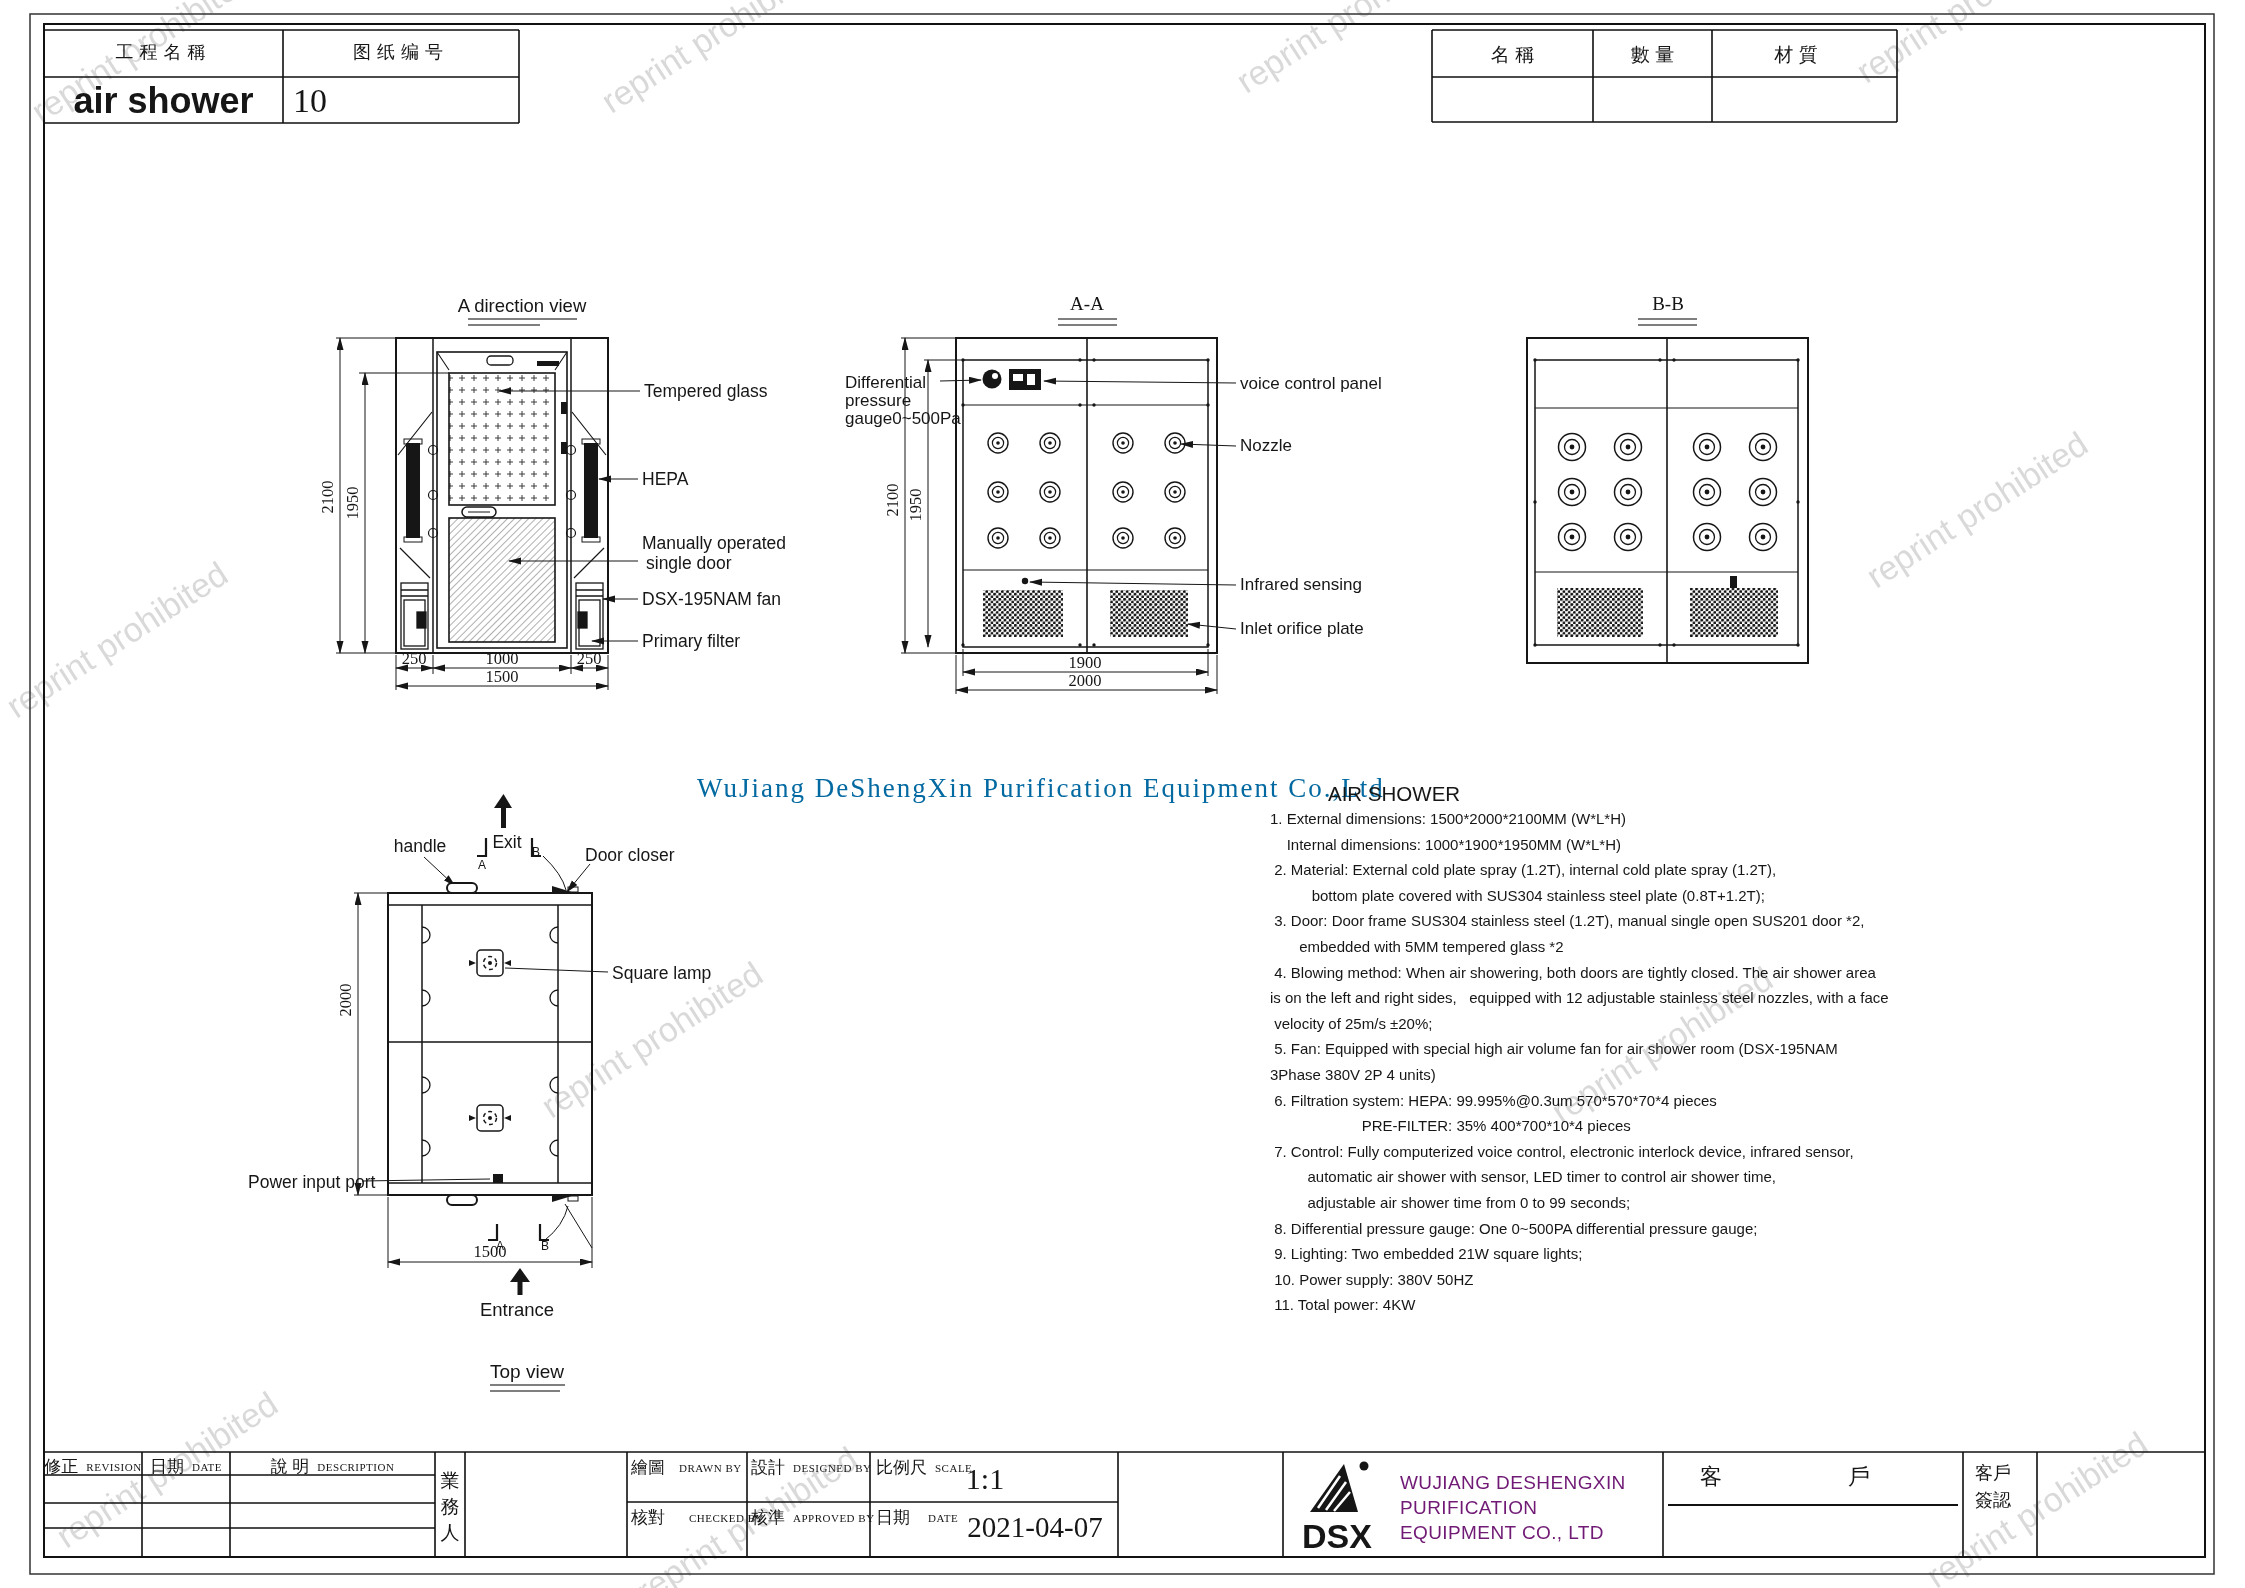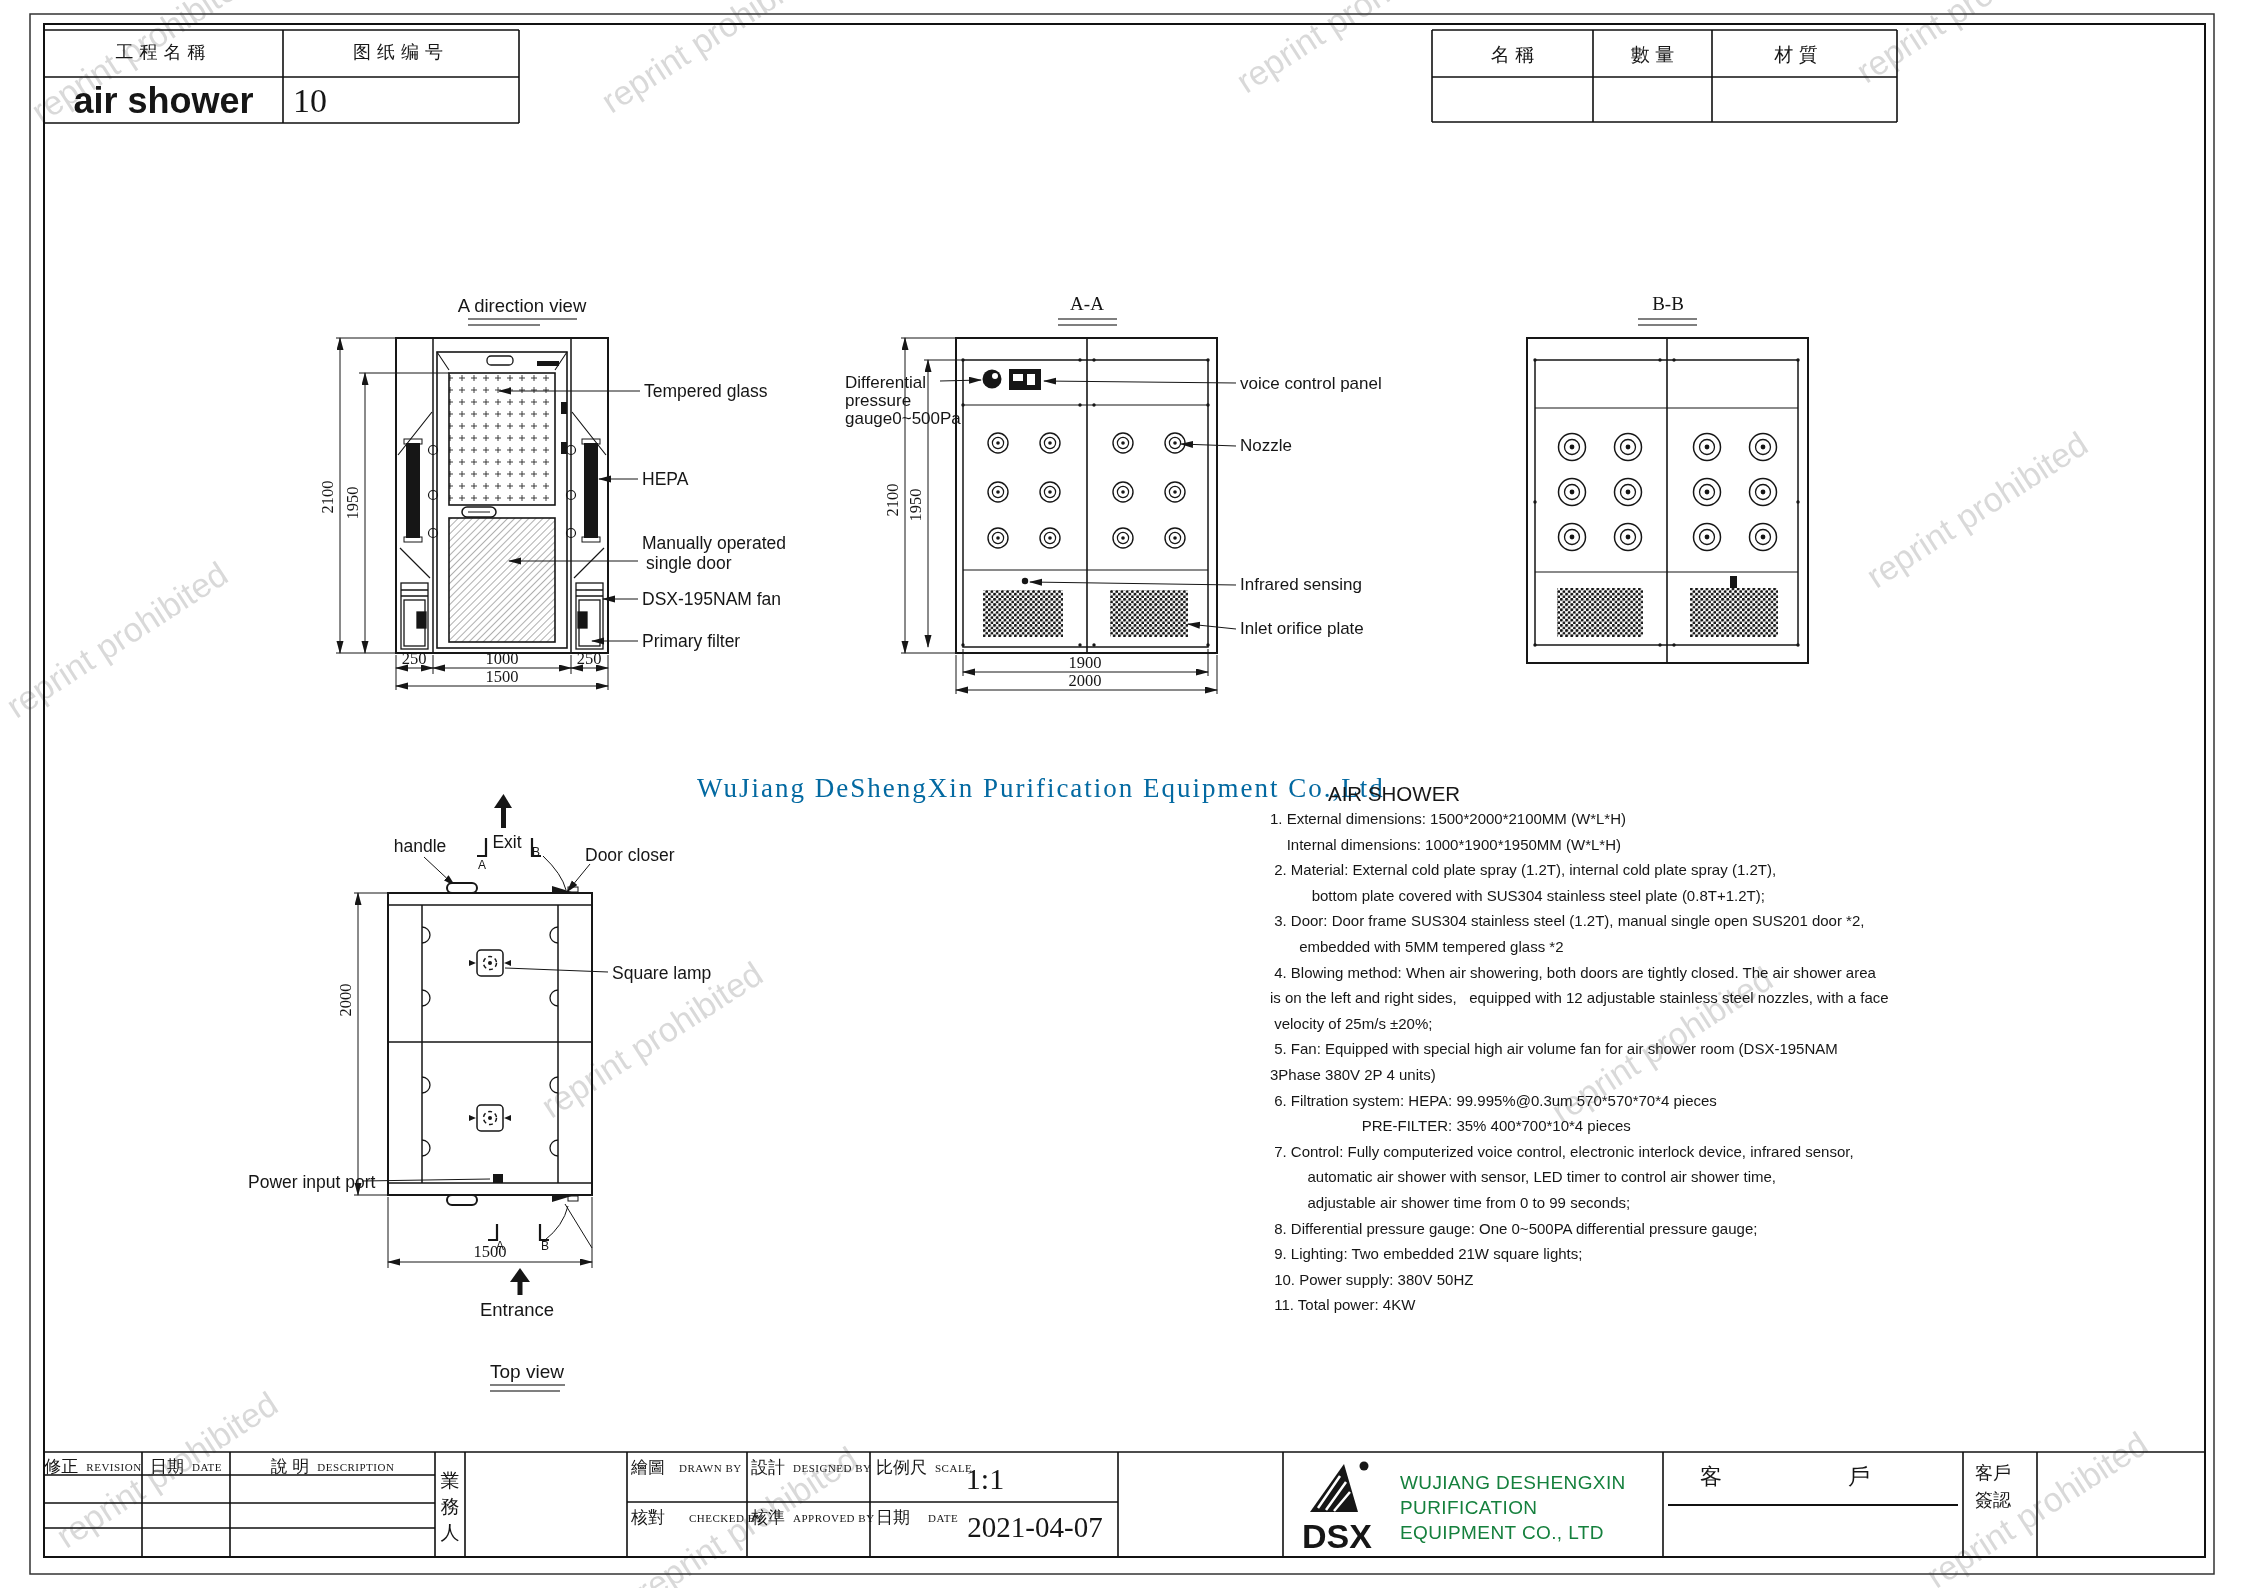--- a/index.html
+++ b/index.html
@@ -12,21 +12,21 @@
   .wm-co{position:absolute;left:697px;top:773px;font-size:27px;color:#0369a1;letter-spacing:2px;
       font-family:"Liberation Serif",serif;white-space:nowrap;}
   .spec-title{position:absolute;left:1328px;top:782px;font-size:20.5px;}
   .specs{position:absolute;left:1270px;top:806px;width:975px;}
   .spec-line{white-space:pre;font-size:15px;line-height:25.6px;}
   .cadnum{font-family:"Liberation Serif",serif;}
   .cellhead{position:absolute;display:flex;align-items:center;justify-content:center;gap:8px;}
   .zh{font-size:17px;}
   .en{font-family:"Liberation Serif",serif;font-size:11px;letter-spacing:.5px;}
   .vtext{white-space:pre-line;text-align:center;font-size:19px;line-height:26px;}
-  .company div{font-size:19px;line-height:25px;letter-spacing:.4px;color:#15803d;}
+  .company div{font-size:19px;line-height:25px;letter-spacing:.4px;color:#701a75;}
   .sig2{white-space:pre-line;text-align:center;font-size:18px;line-height:27px;}
 </style>
 </head>
 <body>
 
 <div class="sheet">
 
   <div class="wm" style="left:35px;top:95px">reprint prohibited</div>
   <div class="wm" style="left:605px;top:85px">reprint prohibited</div>
   <div class="wm" style="left:1240px;top:65px">reprint prohibited</div>

